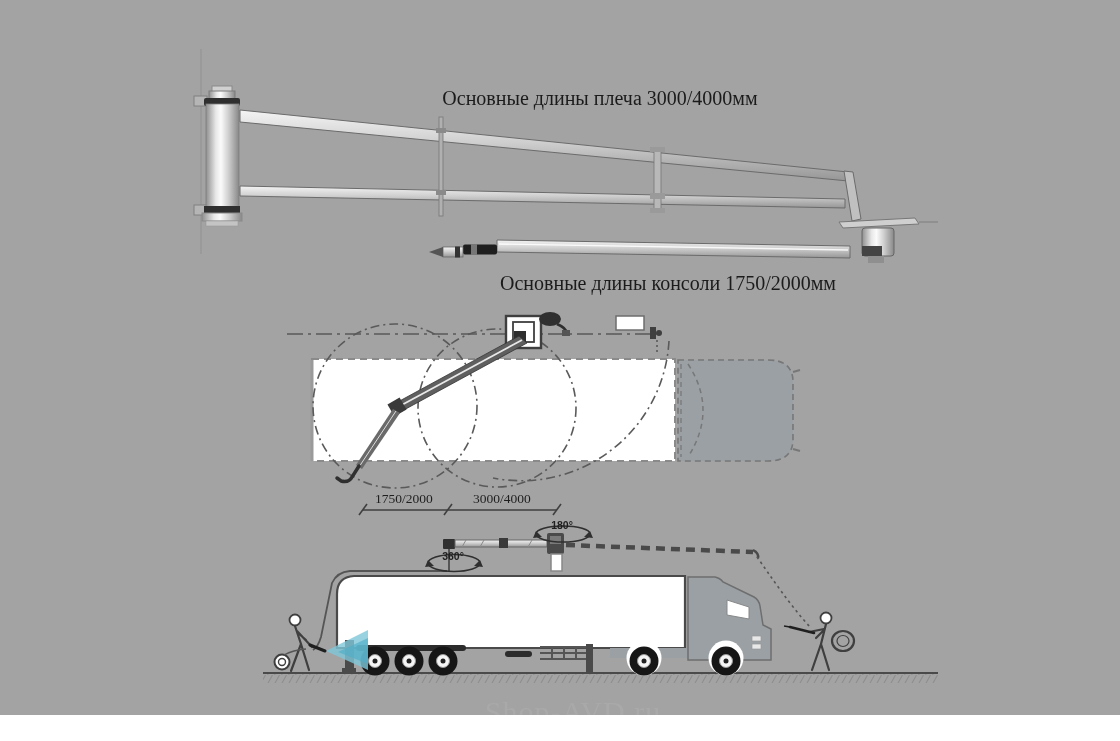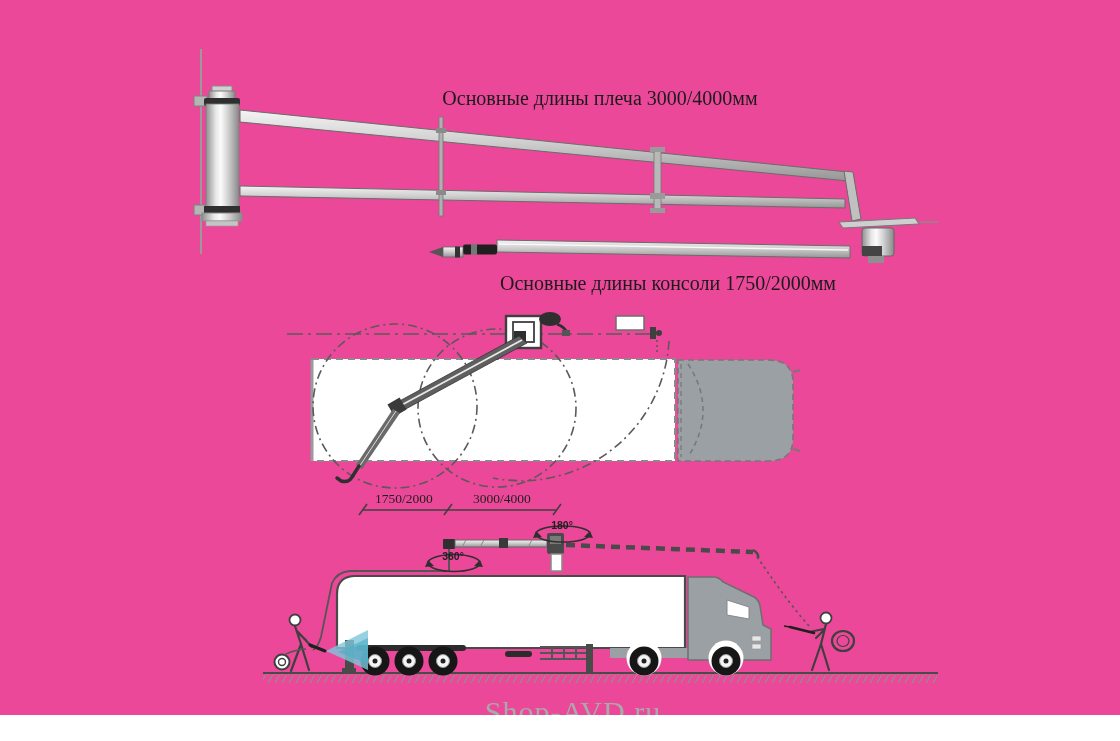--- a/index.html
+++ b/index.html
@@ -1,16 +1,16 @@
 <!DOCTYPE html>
 <html><head>
 <meta charset="utf-8">
 <style>
   html,body{margin:0;padding:0;background:#fff;}
-  #stage{position:relative;width:1120px;height:715px;background:#ec4899;overflow:hidden;
+  #stage{position:relative;width:1120px;height:715px;background:#a3a3a3;overflow:hidden;
          font-family:"Liberation Serif","DejaVu Serif",serif;}
   svg{position:absolute;left:0;top:0;}
   text{user-select:none;}
   .title{font-size:20px;font-family:"Liberation Serif","DejaVu Serif",serif;}
   .dim{font-size:13.5px;font-family:"Liberation Serif","DejaVu Serif",serif;fill:#1f1f1f;}
   .angle{font-size:10.5px;font-family:"Liberation Sans","DejaVu Sans",sans-serif;fill:#1f1f1f;font-weight:bold;}
   .wm{font-size:30px;letter-spacing:1px;font-family:"Liberation Serif","DejaVu Serif",serif;}
   .dashdot{fill:none;stroke:#5a5a5a;stroke-width:1.6;stroke-dasharray:9 4 2 4;}
   .stick{fill:none;stroke:#3f3f3f;stroke-width:2.2;stroke-linecap:round;stroke-linejoin:round;}
 </style>

